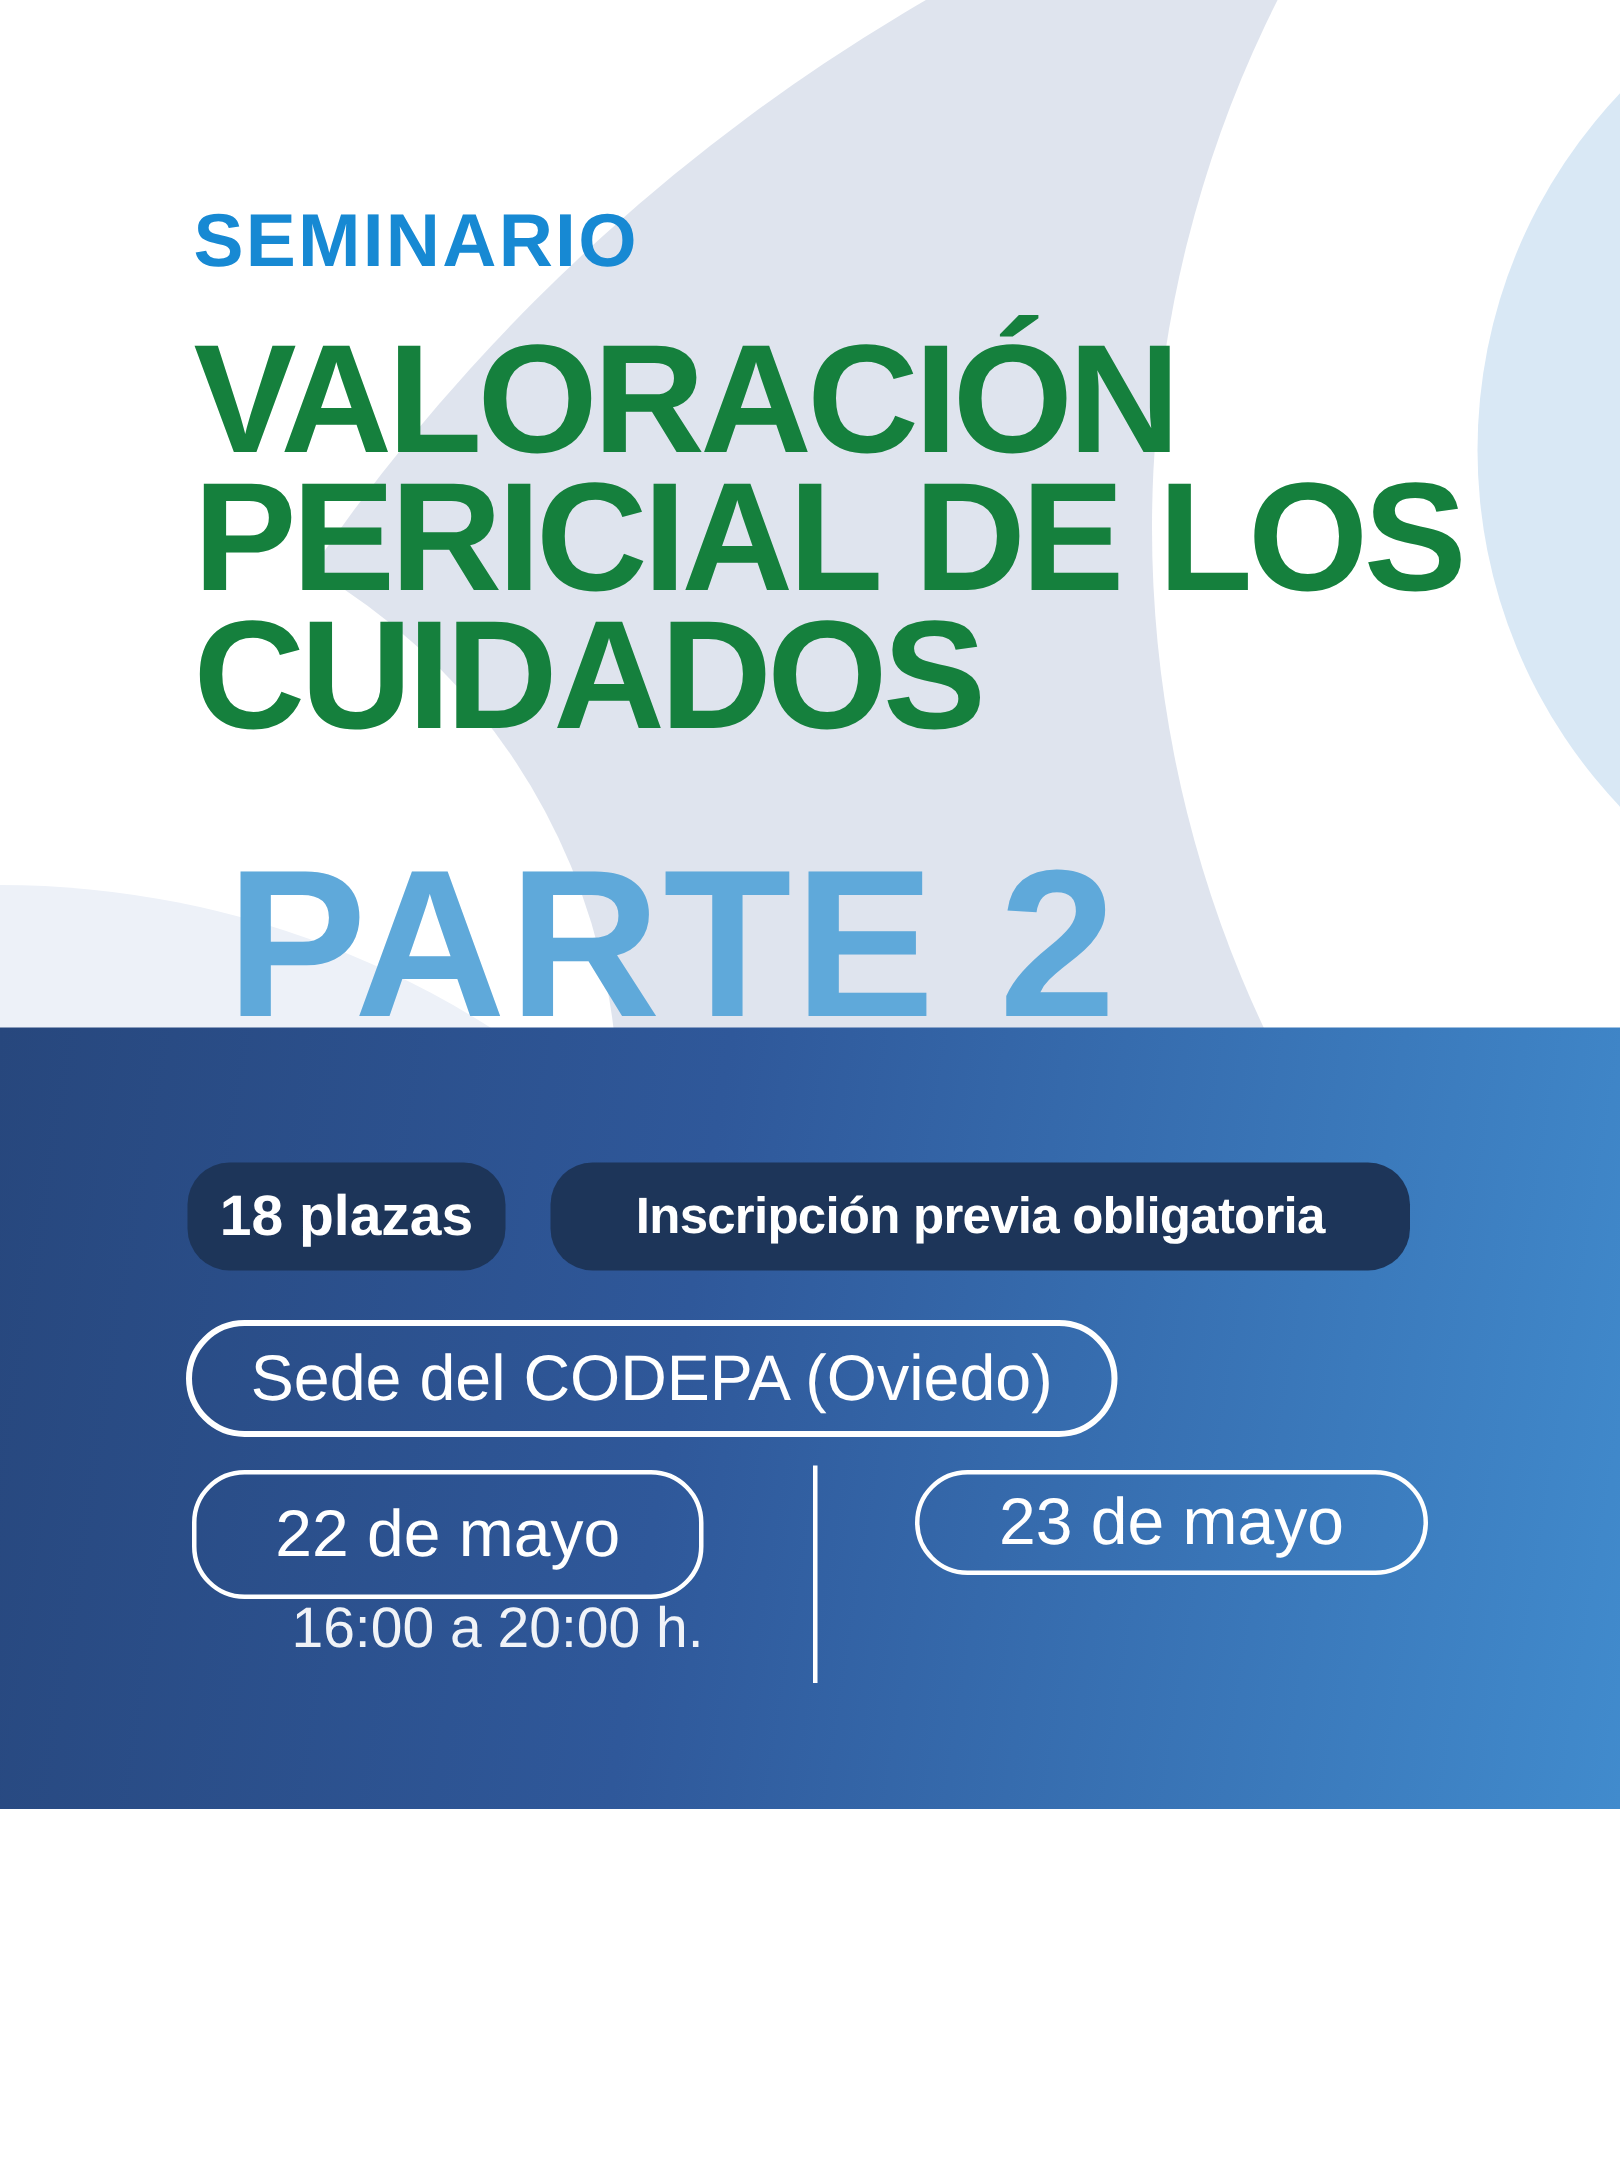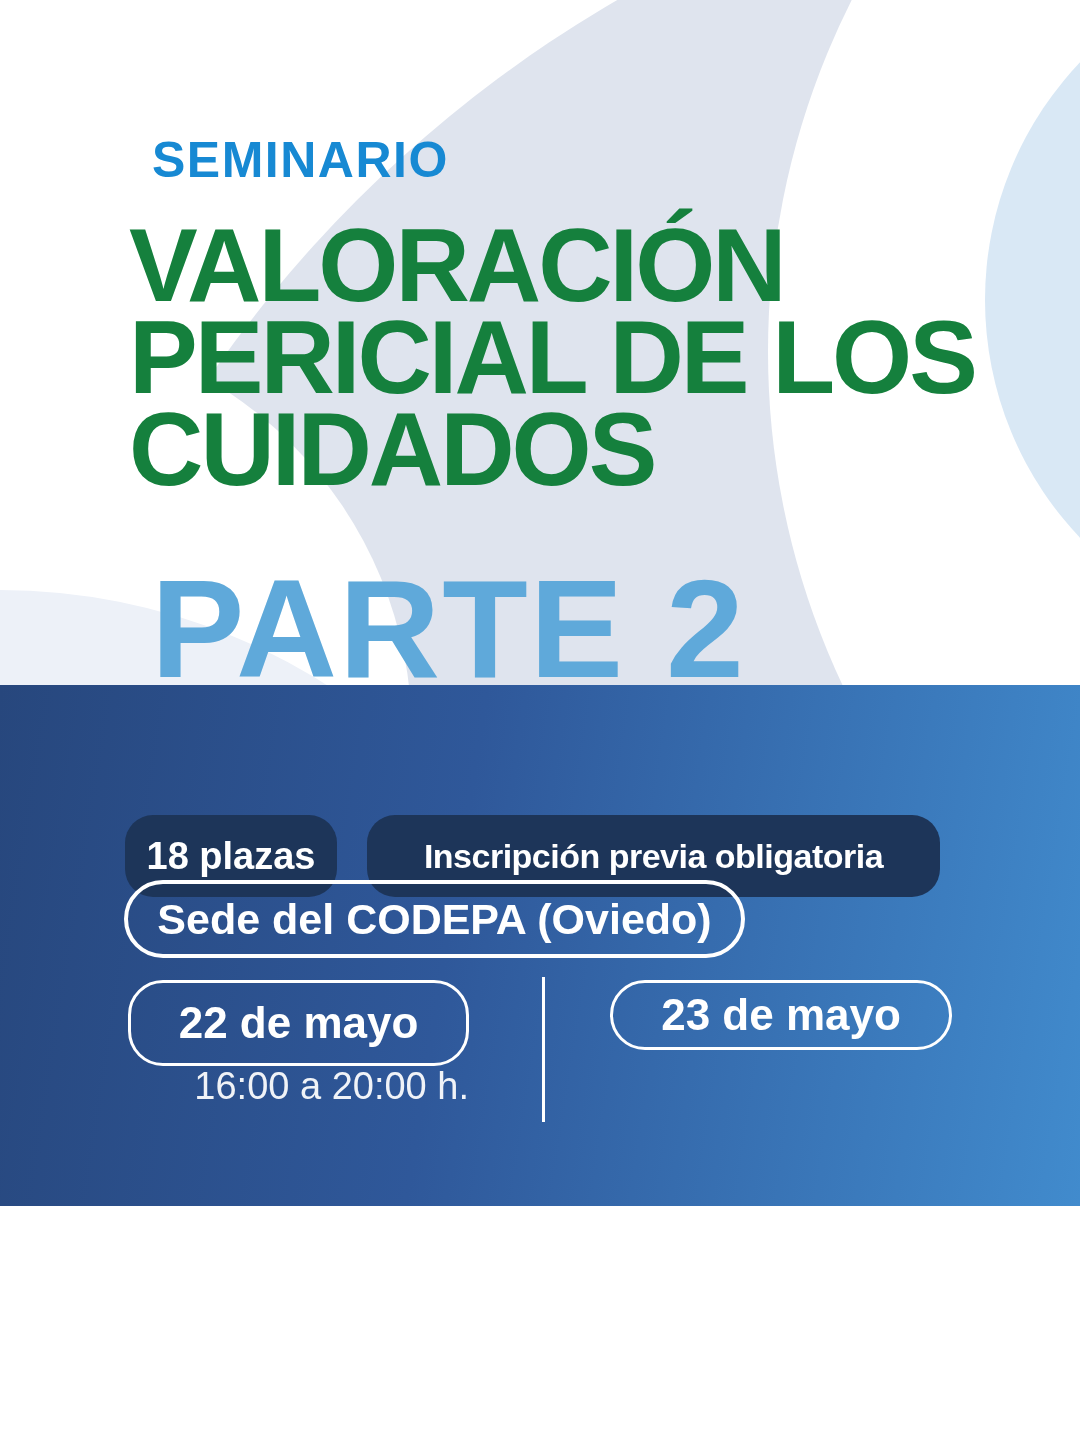--- a/index.html
+++ b/index.html
@@ -12,49 +12,49 @@
   .circle{position:absolute; border-radius:50%;}
   .bg-a{ left:-16px;  top:-172px; width:2544px; height:2544px; background:#dfe4ee;}
   .bg-b{ left:768px;  top:-430px; width:1564px; height:1564px; background:#ffffff;}
   .bg-c{ left:985px;  top:-45px;  width:690px;  height:690px;  background:#d9e8f5;}
   .bg-e{ left:-412px; top:323px;  width:824px;  height:824px;  background:#ffffff;}
   .bg-d{ left:-610px; top:590px;  width:1220px; height:1220px; background:#edf1f8;}
   
   .kicker{
     position:absolute; left:129px; top:135px;
     font-size:50px; line-height:50px; font-weight:bold;
-    letter-spacing:1.5px; color:#1789d3; white-space:nowrap;margin-left:23px;
+    letter-spacing:1.5px; color:#1789d3; white-space:nowrap;
   }
   .title{
     position:absolute; left:129px; top:220px;
     font-size:103px; line-height:92px; font-weight:bold;
     letter-spacing:-3px; color:#15803d; white-space:nowrap;
   }
   .part{
     position:absolute; left:151px; top:559px;
     font-size:140px; line-height:140px; font-weight:bold;
     letter-spacing:2px; color:#5fa9da; white-space:nowrap;
   }
   
   .panel{
     position:absolute; left:0; top:685px; width:1080px; height:521px;
     background:linear-gradient(99deg, #27477d 0%, #2f589a 42%, #418bcd 100%);
     overflow:hidden;
   }
   .badge{
-    position:absolute; height:82px; border-radius:28px; background:#1d3559;
+    position:absolute; height:72px; border-radius:28px; background:#1d3559;
     display:flex; align-items:center; justify-content:center;
-    color:#ffffff; font-weight:bold; white-space:nowrap;margin-top:40px;
+    color:#ffffff; font-weight:bold; white-space:nowrap;
   }
   .badge-plazas{ left:125px; top:90px; width:212px; font-size:38px;}
   .badge-inscripcion{ left:367px; top:90px; width:573px; font-size:34px; letter-spacing:-0.5px;}
   .outline-pill{
     position:absolute; box-sizing:border-box; border:4px solid #ffffff; border-radius:40px;
     display:flex; align-items:center; justify-content:center;
-    color:#ffffff; font-weight:bold; white-space:nowrap; background:transparent;
+    color:#ffffff; font-weight:normal; white-space:nowrap; background:transparent;
   }
   .venue-pill{ left:124px; top:195px; width:621px; height:78px; font-size:43px;}
   .date-pill-1{ left:128px; top:295px; width:341px; height:86px; font-size:44px; border-width:3.5px; border-radius:35px;}
   .date-pill-2{ left:610px; top:295px; width:342px; height:70px; font-size:44px; border-width:3.5px; border-radius:35px;}
   .divider{
     position:absolute; left:542px; top:292px; width:3px; height:145px; background:#ffffff;
   }
   .session-time{
     position:absolute; top:380px; color:rgba(255,255,255,0.93);
     font-size:38px; font-weight:300; text-align:right; white-space:nowrap;

